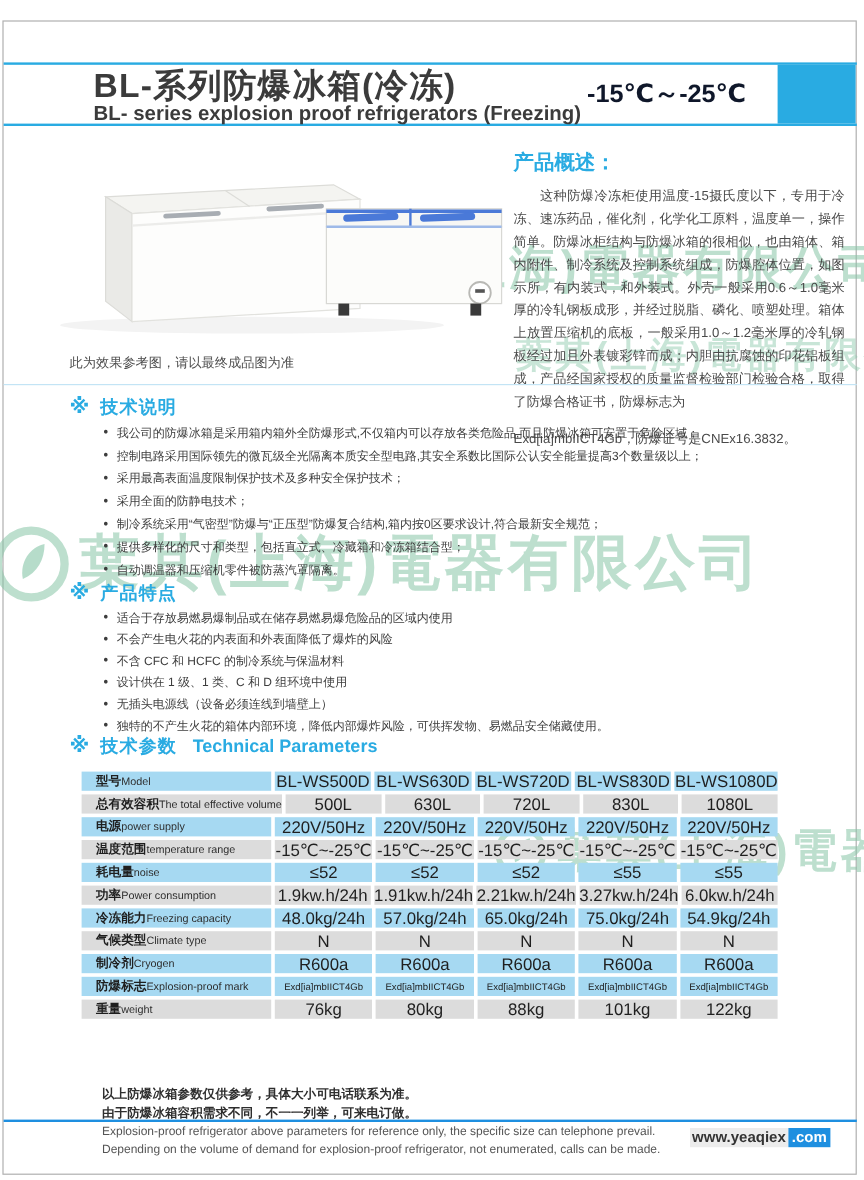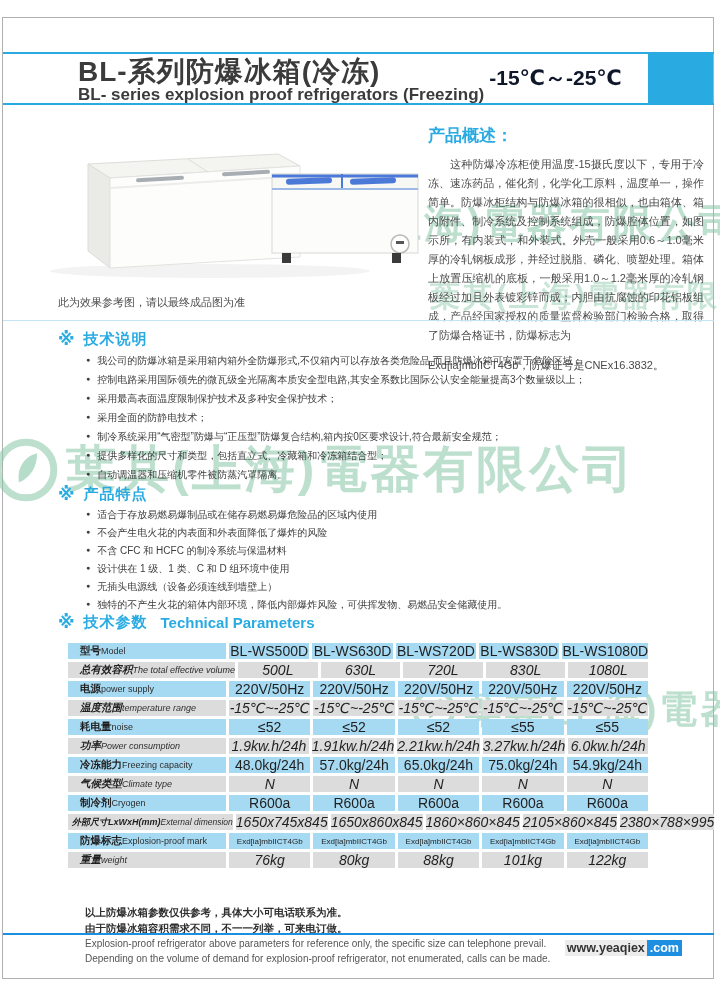--- a/index.html
+++ b/index.html
@@ -33,35 +33,35 @@
   
   .bullets{position:absolute;left:86px;width:600px;}
   .bullets .b{font-size:10px;color:#3d3d3d;white-space:nowrap;overflow:hidden;}
   .bullets .b::before{content:"●";font-size:7px;vertical-align:2px;margin-right:7px;color:#3d3d3d;}
   #tech-bullets .b{height:19px;}
   #feat-bullets .b{height:18px;}
   
   .ptable{position:absolute;left:68px;top:643px;width:580px;}
   .trow{display:flex;gap:3px;margin-bottom:3px;height:16px;}
   .trow.blue >*{background:#a6d9f2;}
-  .trow.gray >*{background:#dcdcdc;font-style:italic;}
+  .trow.gray >*{background:#dcdcdc;}
   .tlabel{flex:0 0 158px;display:flex;align-items:center;}
   .tlabel .zh{padding-left:12px;font-size:10.5px;color:#1f1f1f;font-weight:bold;white-space:nowrap;}
   .tlabel .en{flex:1;font-size:9px;color:#2e2e2e;white-space:nowrap;}
   .tlabel.tight .zh{font-size:9px;padding-left:4px;}
   .tlabel.tight .en{font-size:8.5px;}
   .tcell{flex:1;display:flex;align-items:center;justify-content:center;font-size:14px;color:#1f1f1f;white-space:nowrap;}
   .tcell.tiny{font-size:8px;}
   
   .notes{position:absolute;left:85px;top:876px;margin-top:28px;}
   .note-zh{font-size:10.5px;color:#2e2e2e;font-weight:bold;line-height:16px;}
   .note-en{font-size:10px;color:#555;line-height:15px;}
   
   .footer-line{position:absolute;left:3px;top:933px;width:711px;height:2px;background:#1e8fe0;}
-  .url-chip{position:absolute;right:38px;top:940px;display:flex;font-size:12.5px;font-weight:bold;cursor:pointer;}
+  .url-chip{position:absolute;right:28px;top:940px;display:flex;font-size:12.5px;font-weight:bold;cursor:pointer;}
   .url-main{background:#ececec;color:#333;padding:1px 2px;}
   .url-suffix{background:#1e8fe0;color:#fff;padding:1px 3px;}
   .slogan{position:absolute;right:16px;top:992px;width:150px;text-align:center;font-size:8px;color:#8a8a8a;}
   
   .wm{position:absolute;display:flex;align-items:center;gap:8px;color:rgba(134,197,166,0.55);font-weight:bold;white-space:nowrap;pointer-events:none;}
   .wm svg{flex:0 0 auto;}
   .wm .wm-text{letter-spacing:3px;}
   .wm1{left:225px;top:196px;font-size:40px;}
   .wm1b{left:430px;top:276px;font-size:30px;color:rgba(134,197,166,0.45);}
   .wm2{left:-6px;top:436px;font-size:50px;}
@@ -263,31 +263,20 @@
     <div class="tlabel">
         <span class="zh">制冷剂</span>
         <span class="en">Cryogen</span>
       </div>
     <div class="tcell">R600a</div>
     <div class="tcell">R600a</div>
     <div class="tcell">R600a</div>
     <div class="tcell">R600a</div>
     <div class="tcell">R600a</div>
   </div>
-  <div class="trow gray">
-    <div class="tlabel tight">
-        <span class="zh">外部尺寸LxWxH(mm)</span>
-        <span class="en">External dimension</span>
-      </div>
-    <div class="tcell">1650x745x845</div>
-    <div class="tcell">1650x860x845</div>
-    <div class="tcell">1860×860×845</div>
-    <div class="tcell">2105×860×845</div>
-    <div class="tcell">2380×788×995</div>
-  </div>
   <div class="trow blue">
     <div class="tlabel">
         <span class="zh">防爆标志</span>
         <span class="en">Explosion-proof mark</span>
       </div>
     <div class="tcell tiny">Exd[ia]mbIICT4Gb</div>
     <div class="tcell tiny">Exd[ia]mbIICT4Gb</div>
     <div class="tcell tiny">Exd[ia]mbIICT4Gb</div>
     <div class="tcell tiny">Exd[ia]mbIICT4Gb</div>
     <div class="tcell tiny">Exd[ia]mbIICT4Gb</div>

